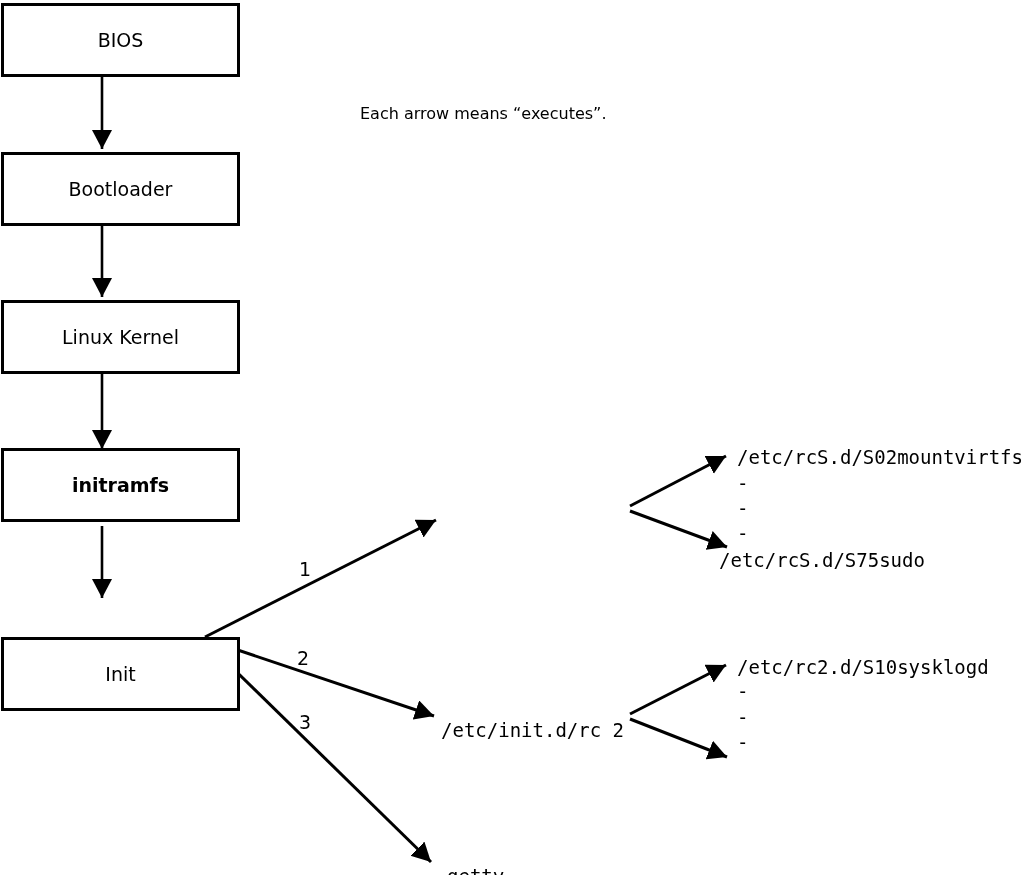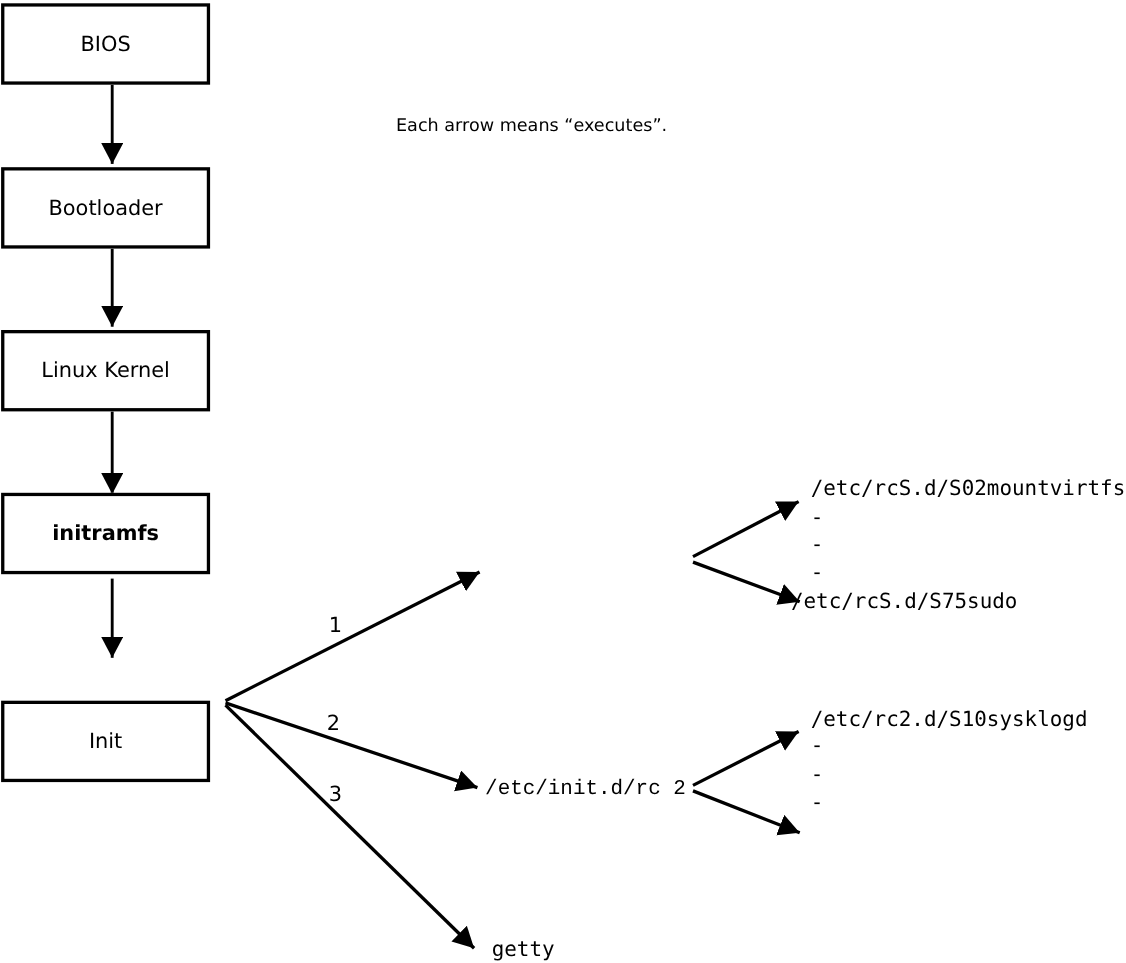--- a/index.html
+++ b/index.html
@@ -12,39 +12,39 @@
     font-family:"DejaVu Sans", sans-serif;
     color:var(--ink);
     overflow:hidden;
   }
   #arrow-layer { position:absolute; left:0; top:0; width:1024px; height:875px; color:var(--ink); }
   #arrow-layer line { stroke:currentColor; }
   .vline { stroke-width:2.6px; }
   .dline { stroke-width:3px; }
   .node {
     position:absolute;
-    left:1px; width:190px; height:74px;
+    left:1px; width:239px; height:74px;
     border:3px solid var(--ink);
     background:var(--bg);
     display:flex; align-items:center; justify-content:center;
     font-size:19px;
   }
   .node-bios       { top:3px; }
   .node-bootloader { top:152px;justify-content:center; }
   .node-kernel     { top:300px; }
   .node-initramfs  { top:448px;font-weight:bold; }
   .node-init       { top:637px; }
   .note {
     position:absolute; left:360px; top:104px;
     font-size:16px; white-space:pre;
   }
   .mono {
     position:absolute;
     font-family:"DejaVu Sans Mono", monospace;
-    font-size:19px; line-height:22px; white-space:pre;
+    font-size:19px; line-height:22px; white-space:pre;margin-top:13px;
   }
   .num {
     position:absolute;
     font-size:19px; line-height:22px;
     transform:translate(-50%,-50%);
   }
 </style>
 </head>
 <body>
 
@@ -88,21 +88,21 @@
     <span>initramfs</span>
   </div>
   <div class="node node-init">
     <span>Init</span>
   </div>
 
   <div class="num" style="left:305px; top:569px;">1</div>
   <div class="num" style="left:303px; top:658px;">2</div>
   <div class="num" style="left:305px; top:722px;">3</div>
 
-  <div class="mono" style="left:441px; top:706px;font-family:Liberation Mono, monospace;">/etc/init.d/rc 2</div>
+  <div class="mono" style="left:441px; top:706px;">/etc/init.d/rc 2</div>
   <div class="mono" style="left:447px; top:852px;">getty</div>
 
   <div class="mono" style="left:737px; top:433px;">/etc/rcS.d/S02mountvirtfs</div>
   <div class="mono" style="left:737px; top:459px;">-</div>
   <div class="mono" style="left:737px; top:484px;">-</div>
   <div class="mono" style="left:737px; top:509px;">-</div>
   <div class="mono" style="left:719px; top:536px;">/etc/rcS.d/S75sudo</div>
 
   <div class="mono" style="left:737px; top:643px;">/etc/rc2.d/S10sysklogd</div>
   <div class="mono" style="left:737px; top:667px;">-</div>

